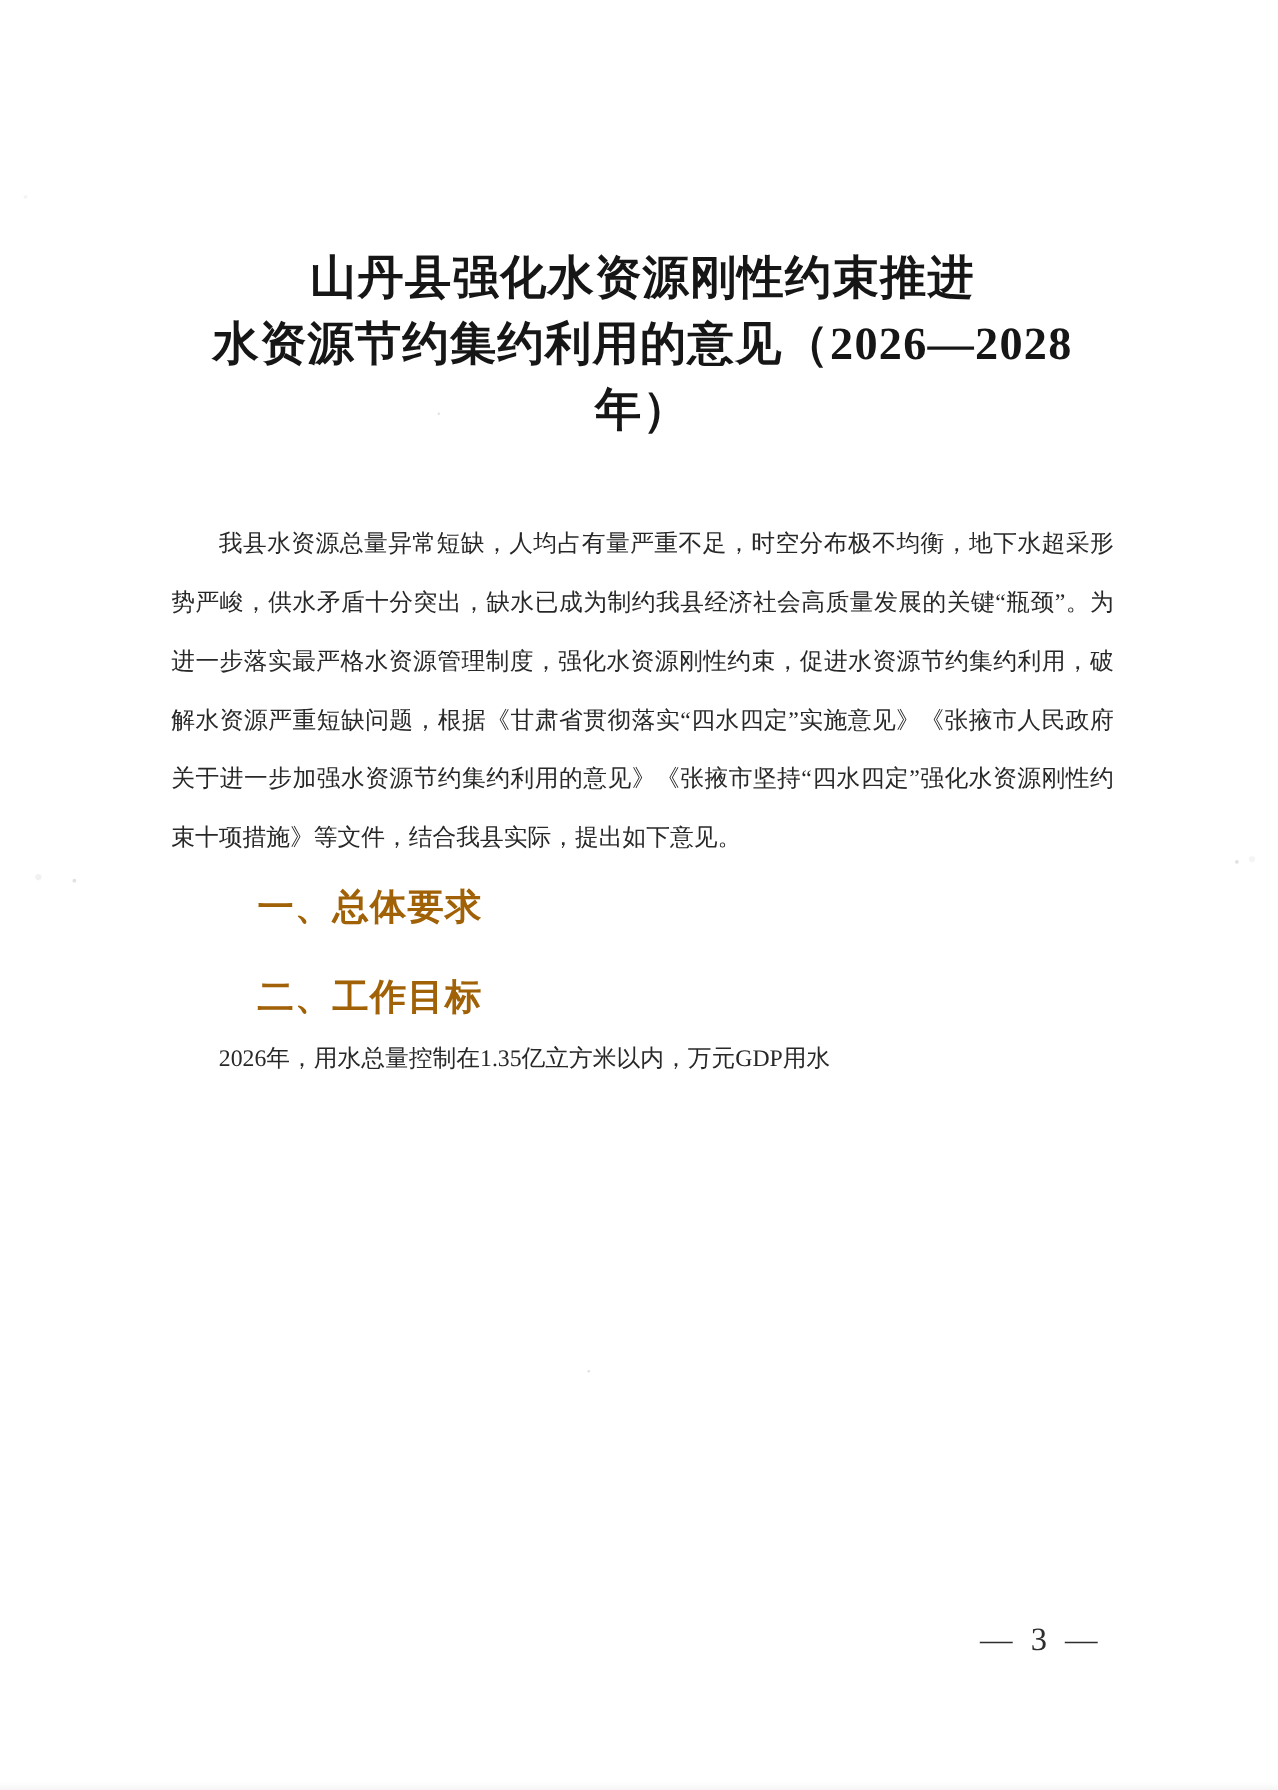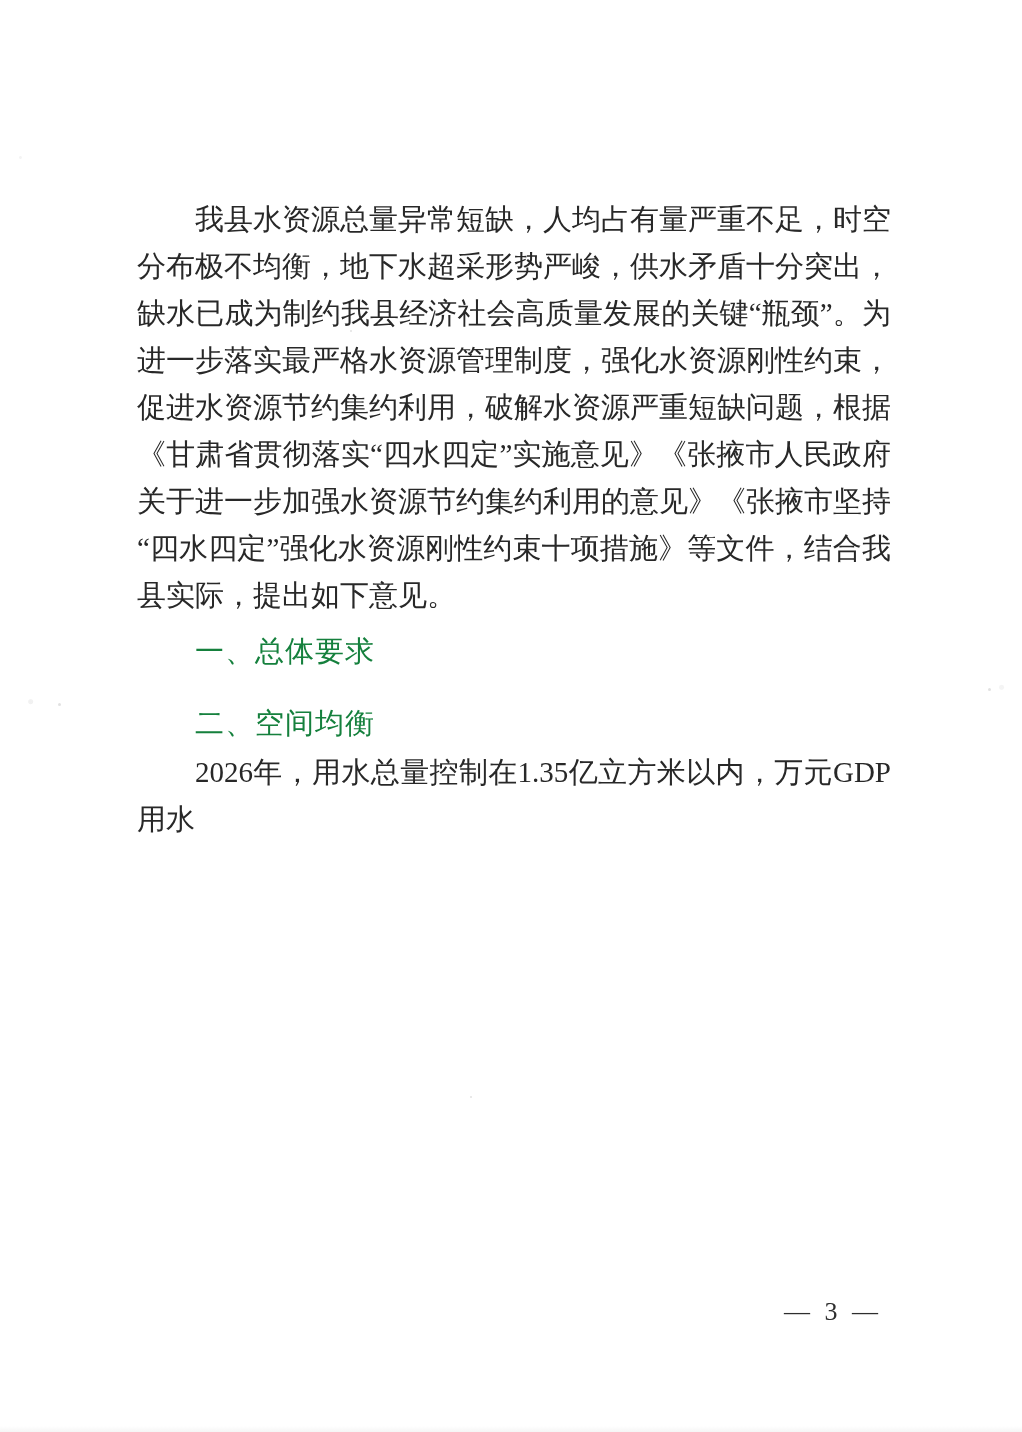--- a/index.html
+++ b/index.html
@@ -47,35 +47,35 @@
     font-weight: bold;
     font-size: 37px;
     line-height: 53px;
     color: #161616;
     letter-spacing: 1px;
     margin: 0 0 57px 0;
   }
   .doc-title .tline { display: block; }
   .para {
     margin: 0;
-    font-size: 29px;
+    font-size: 19px;
     line-height: 47px;
     text-align: justify;
     text-indent: 2em;
     word-break: break-all;
     color: #282828;
   }
   .heading {
-    margin: 0;
+    margin: 11px;
     font-family: "Liberation Sans", "DejaVu Sans", sans-serif;
-    font-weight: normal;
+    font-weight: bold;
     font-size: 29px;
     line-height: 47px;
     text-indent: 2em;
-    color: #15803d;
+    color: #a16207;
     letter-spacing: 1px;
   }
   .heading.h2 { margin-top: 25px; margin-bottom: 2px; }
   .heading.h1 { margin-top: 9px;  margin-bottom: 2px; }
   .page-number {
     position: absolute;
     top: 1297px;
     right: 140px;
     font-size: 26px;
     letter-spacing: 4px;
@@ -86,25 +86,29 @@
 <body>
 
 <div class="scan-layer"></div>
 <div class="speck s1"></div>
 <div class="speck s2"></div>
 <div class="speck s3"></div>
 <div class="speck s4"></div>
 
 <div class="content">
 
+  <h1 class="doc-title">
+    <span class="tline">山丹县强化水资源刚性约束推进</span>
+    <span class="tline">水资源节约集约利用的意见（2026—2028年）</span>
+  </h1>
 
   <p class="para">我县水资源总量异常短缺，人均占有量严重不足，时空分布极不均衡，地下水超采形势严峻，供水矛盾十分突出，缺水已成为制约我县经济社会高质量发展的关键“瓶颈”。为进一步落实最严格水资源管理制度，强化水资源刚性约束，促进水资源节约集约利用，破解水资源严重短缺问题，根据《甘肃省贯彻落实“四水四定”实施意见》《张掖市人民政府关于进一步加强水资源节约集约利用的意见》《张掖市坚持“四水四定”强化水资源刚性约束十项措施》等文件，结合我县实际，提出如下意见。</p>
 
   <p class="heading h1">一、总体要求</p>
 
 
-  <p class="heading h2">二、空间均衡</p>
+  <p class="heading h2">二、工作目标</p>
 
   <p class="para">2026年，用水总量控制在1.35亿立方米以内，万元GDP用水</p>
 
 </div>
 
 <div class="page-number">— 3 —</div>
 
 </body></html>

